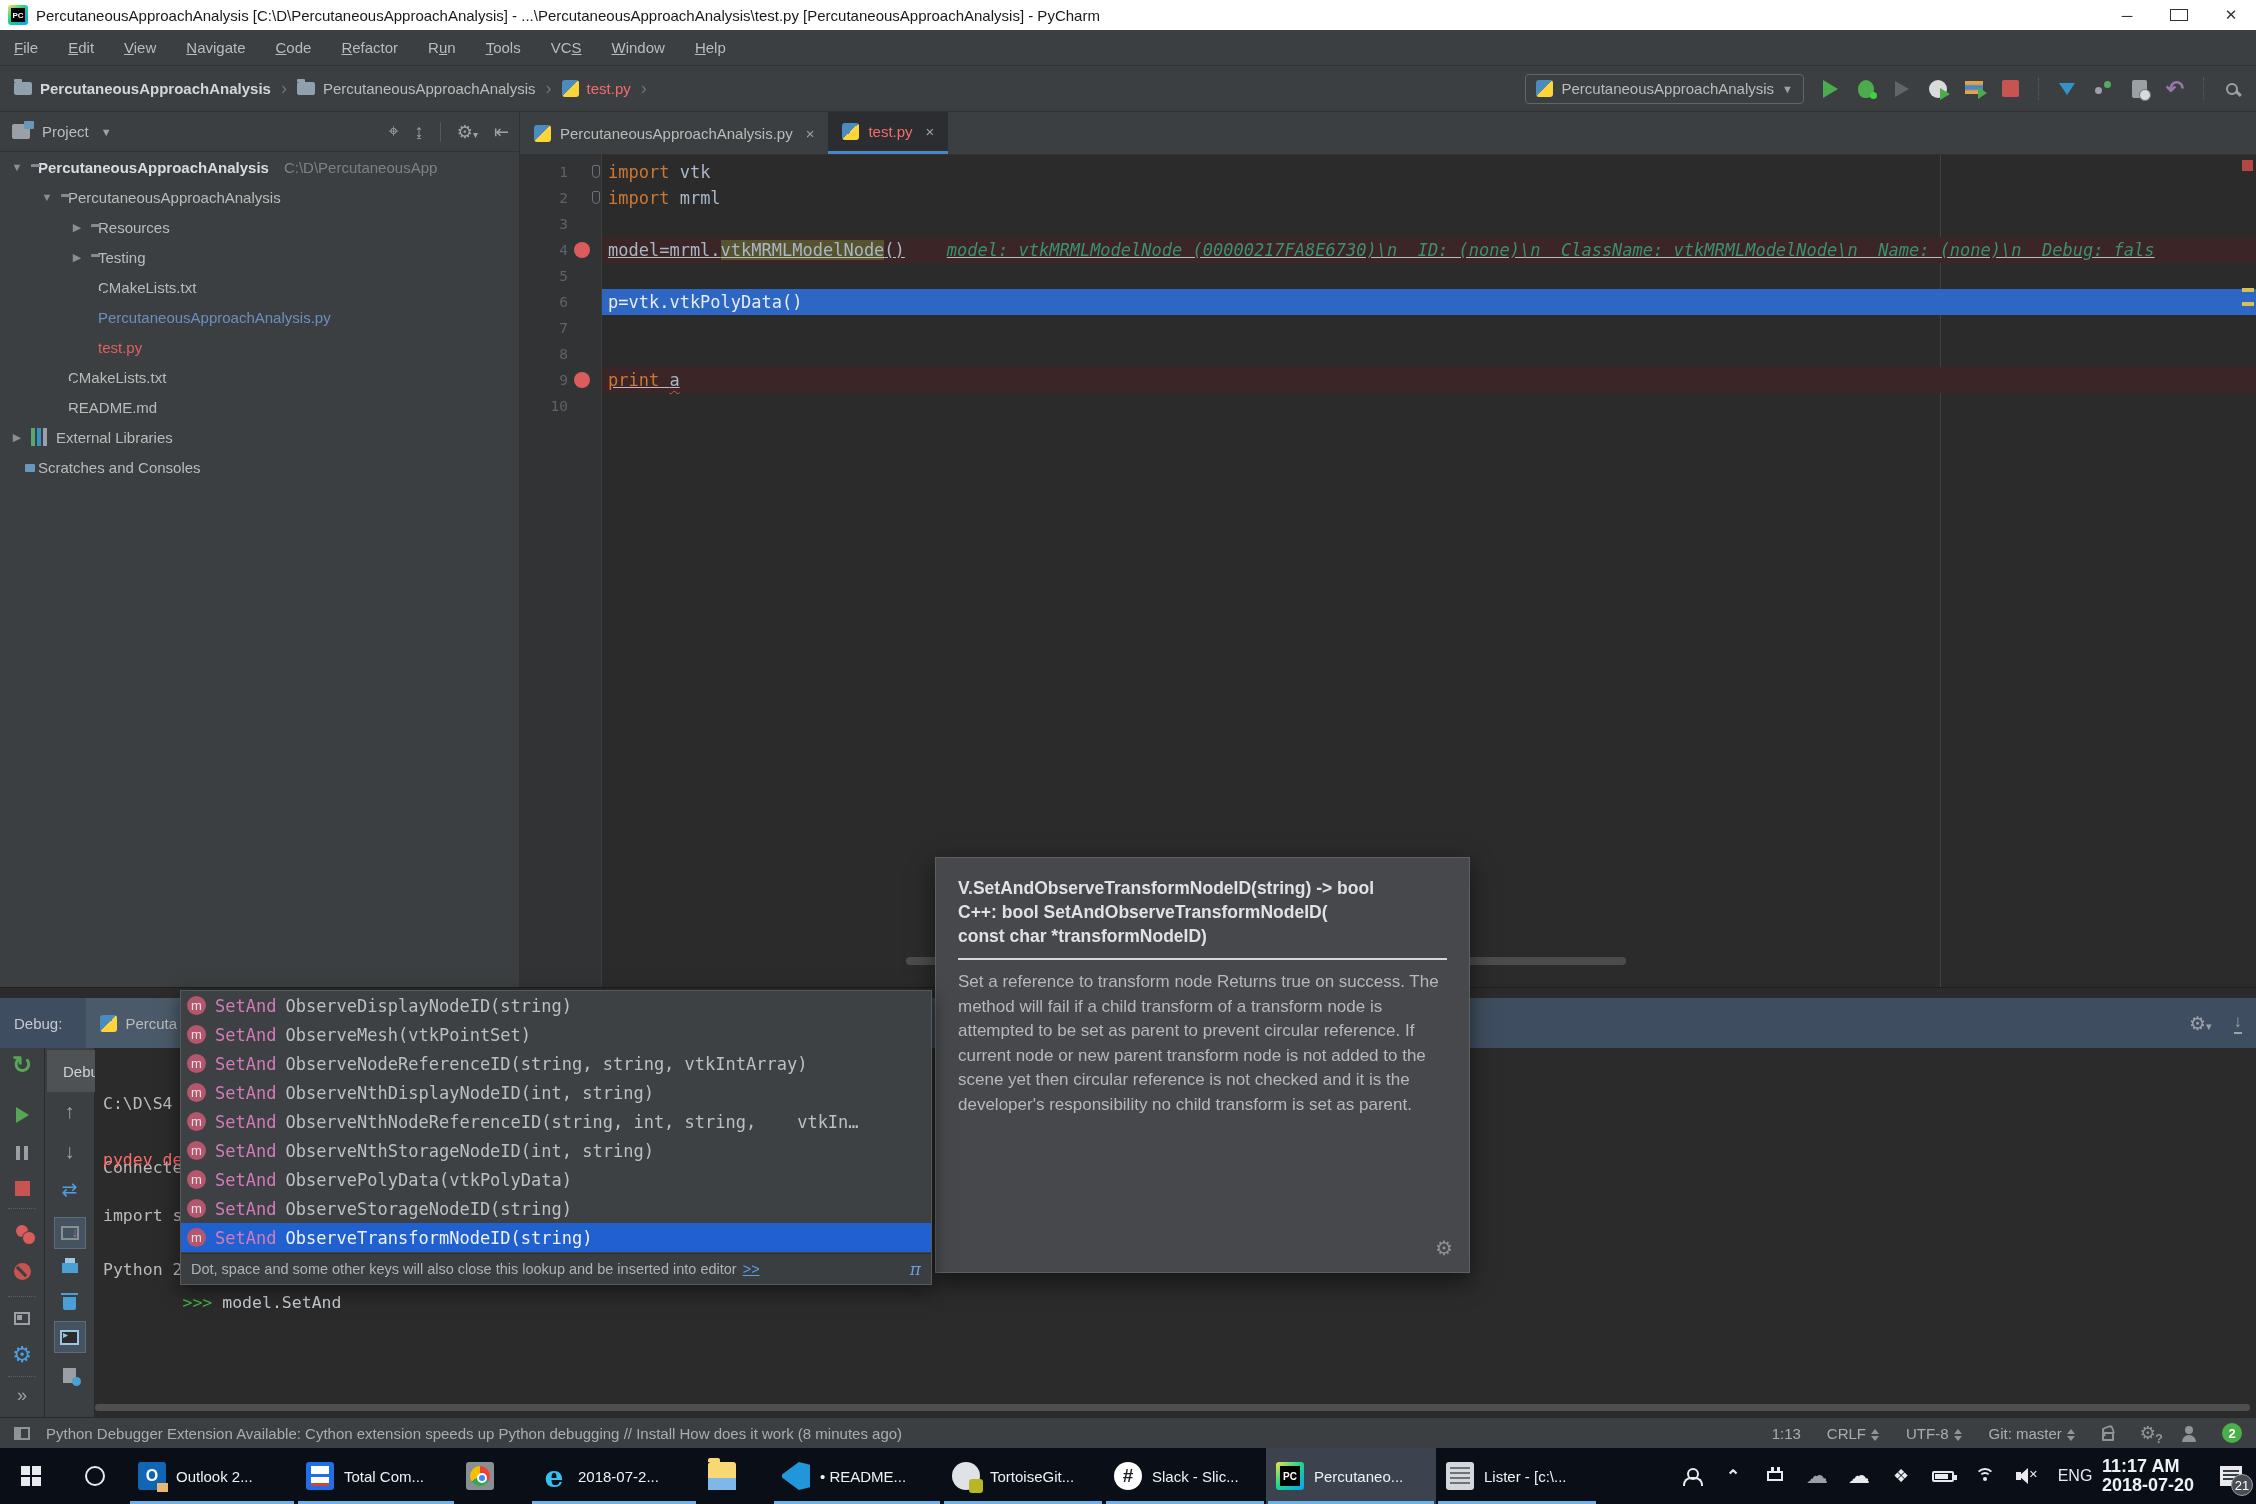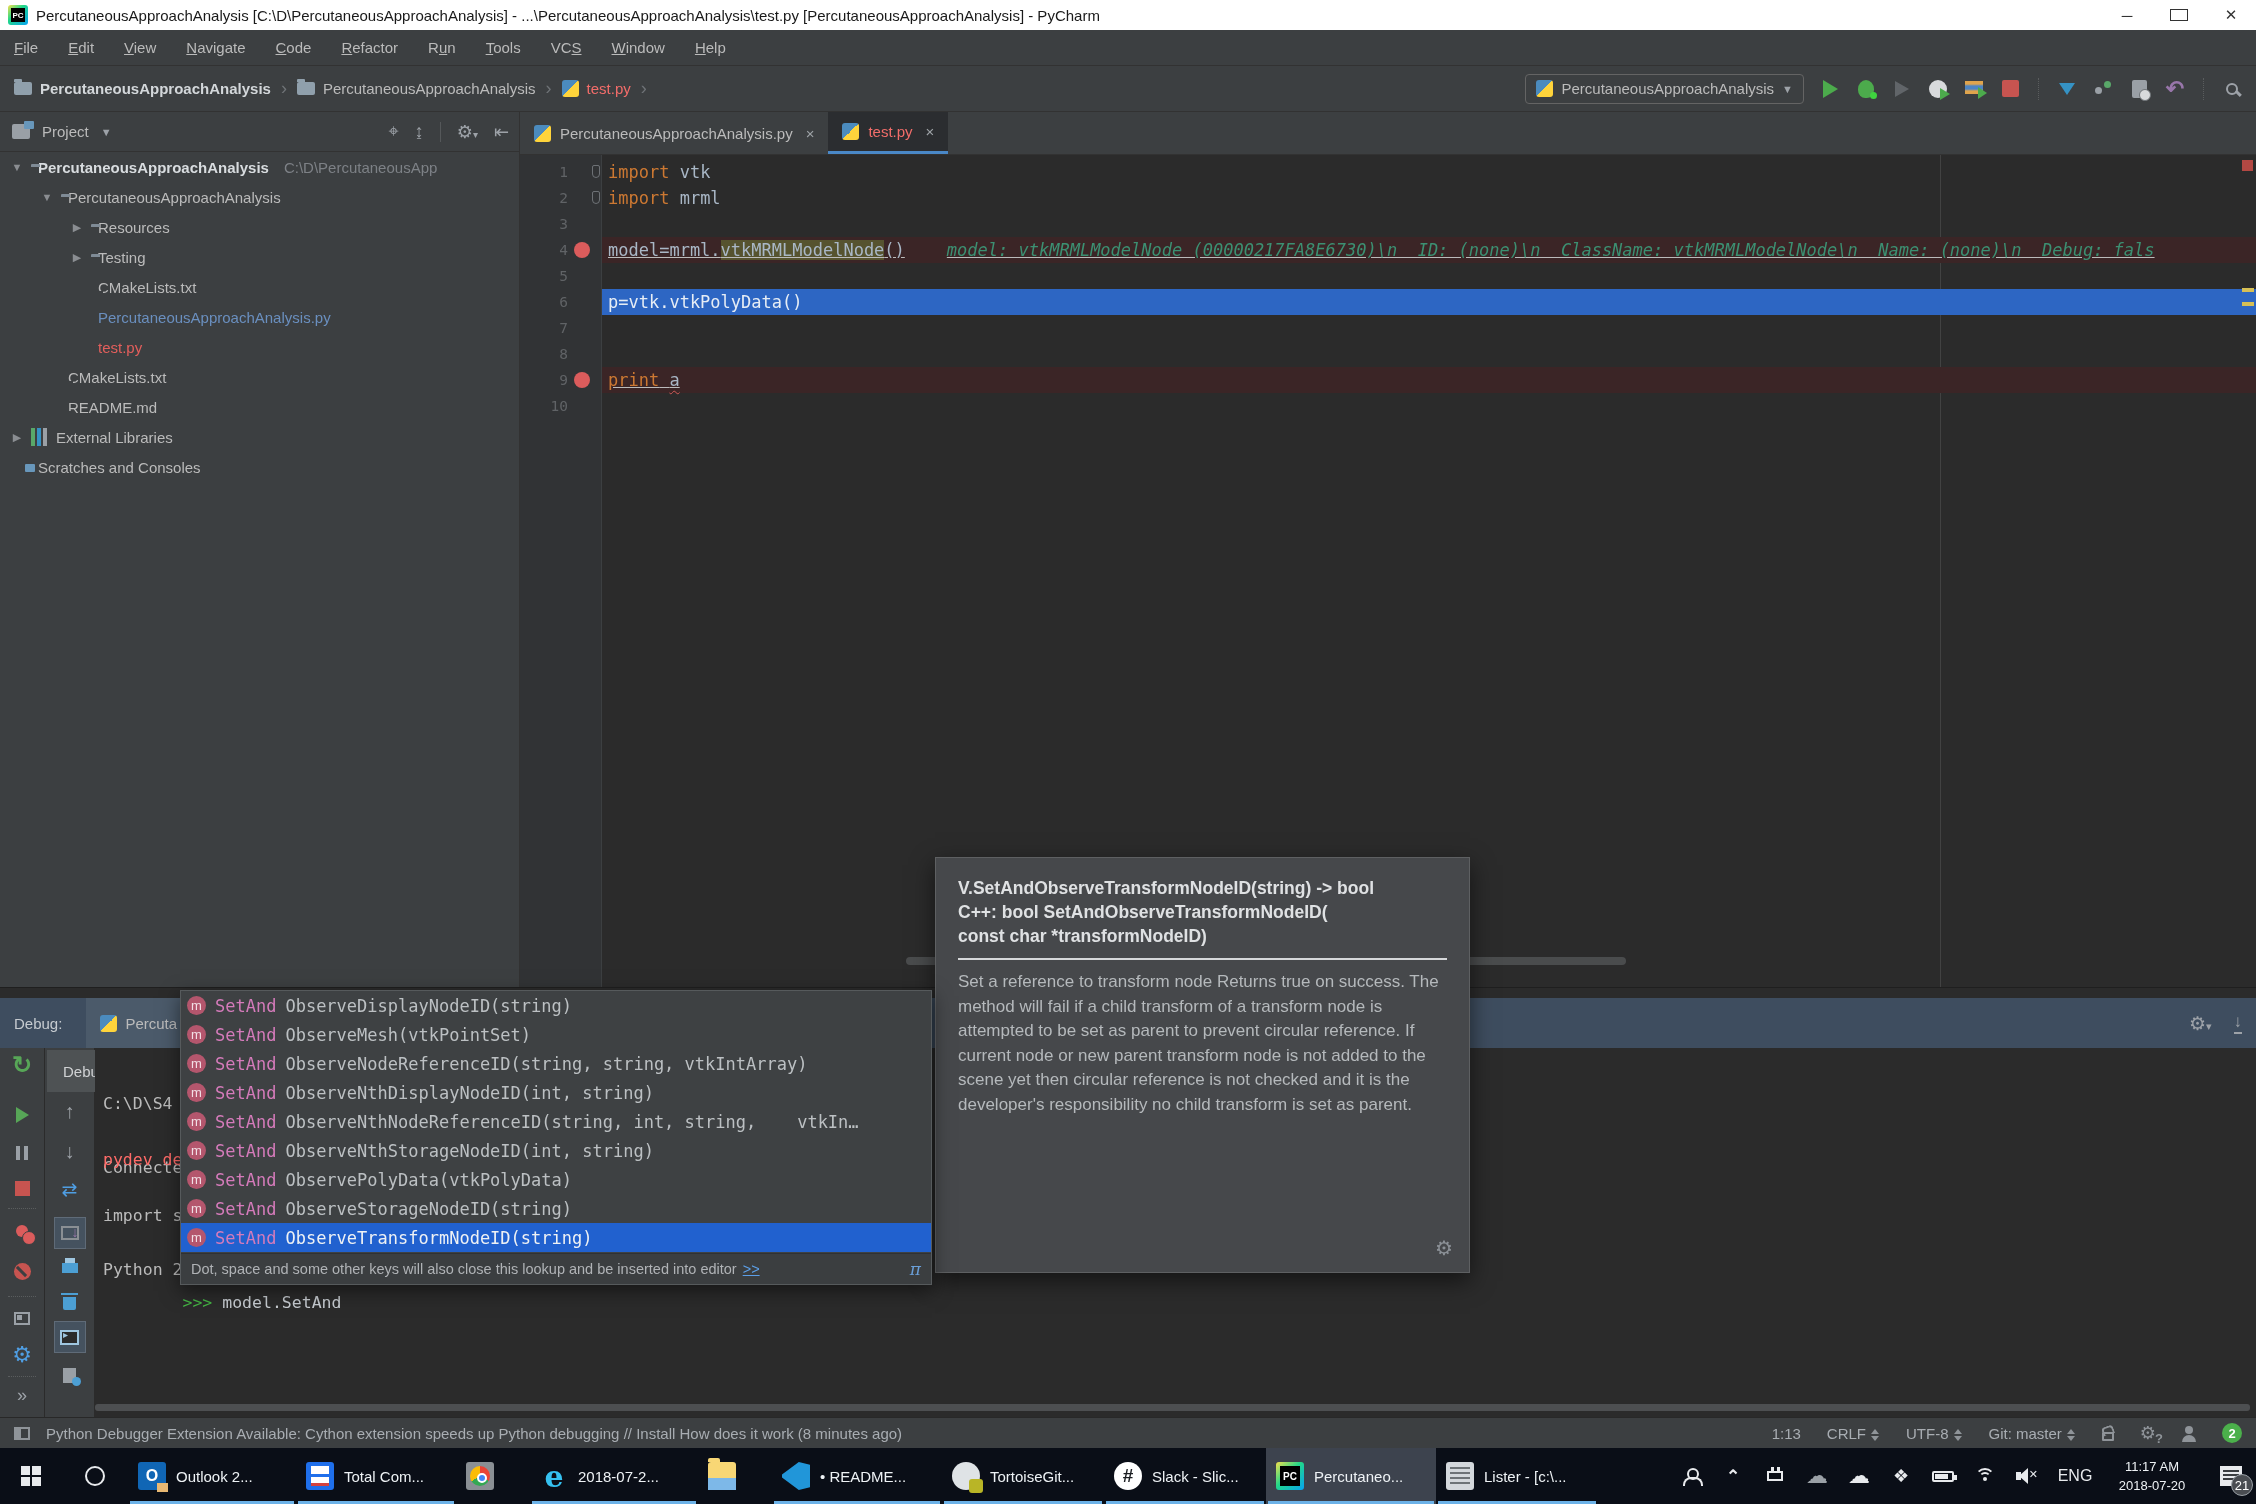--- a/index.html
+++ b/index.html
@@ -237,21 +237,21 @@
   .batt-ic::after{content:"";position:absolute;right:-5px;top:2px;width:3px;height:5px;background:#e8eaed;}
   .wifi-ic{width:20px;height:16px;position:relative;overflow:hidden;}
   .wifi-ic i{position:absolute;border:2px solid #e8eaed;border-radius:50%;border-color:#e8eaed transparent transparent transparent;}
   .wifi-ic i:nth-child(1){left:0;top:0;width:20px;height:20px;}
   .wifi-ic i:nth-child(2){left:4px;top:4px;width:12px;height:12px;}
   .wifi-ic i:nth-child(3){left:8px;top:9px;width:4px;height:4px;background:#e8eaed;border:none;border-radius:50%;}
   .vol-ic{position:relative;width:22px;height:16px;}
   .vol-ic::before{content:"";position:absolute;left:0;top:4px;width:5px;height:8px;background:#e8eaed;}
   .vol-ic::after{content:"✕";position:absolute;right:0;top:0px;font-size:11px;color:#e8eaed;}
   .vol-tri{position:absolute;left:3px;top:0;width:0;height:0;border-right:9px solid #e8eaed;border-top:8px solid transparent;border-bottom:8px solid transparent;}
-  #clock { width:104px; text-align:center; font-size:13px; line-height:19px; padding-right:4px;}
+  #clock { width:104px; text-align:left; font-size:18px; line-height:19px; padding-right:4px;font-weight:bold;}
   #notif { width:50px; position:relative; display:flex; align-items:center; justify-content:center; height:56px;}
   .notif-sq{width:22px;height:20px;background:#e8eaed;position:relative;}
   .notif-sq::after{content:"";position:absolute;left:3px;top:4px;width:16px;height:2px;background:#3a3d40;box-shadow:0 4px 0 #3a3d40, 0 8px 0 #3a3d40;}
   #notif-badge{position:absolute;right:3px;bottom:8px;width:22px;height:22px;border-radius:50%;background:#4a4d52;color:#fff;
     font-size:13px;display:flex;align-items:center;justify-content:center;border:1px solid #9aa0a6;}
   .dot-sep { height:1px; border-top:1px dotted #5a5d5e; position:absolute; left:8px; right:8px;}
 </style>
 </head>
 <body>
 

